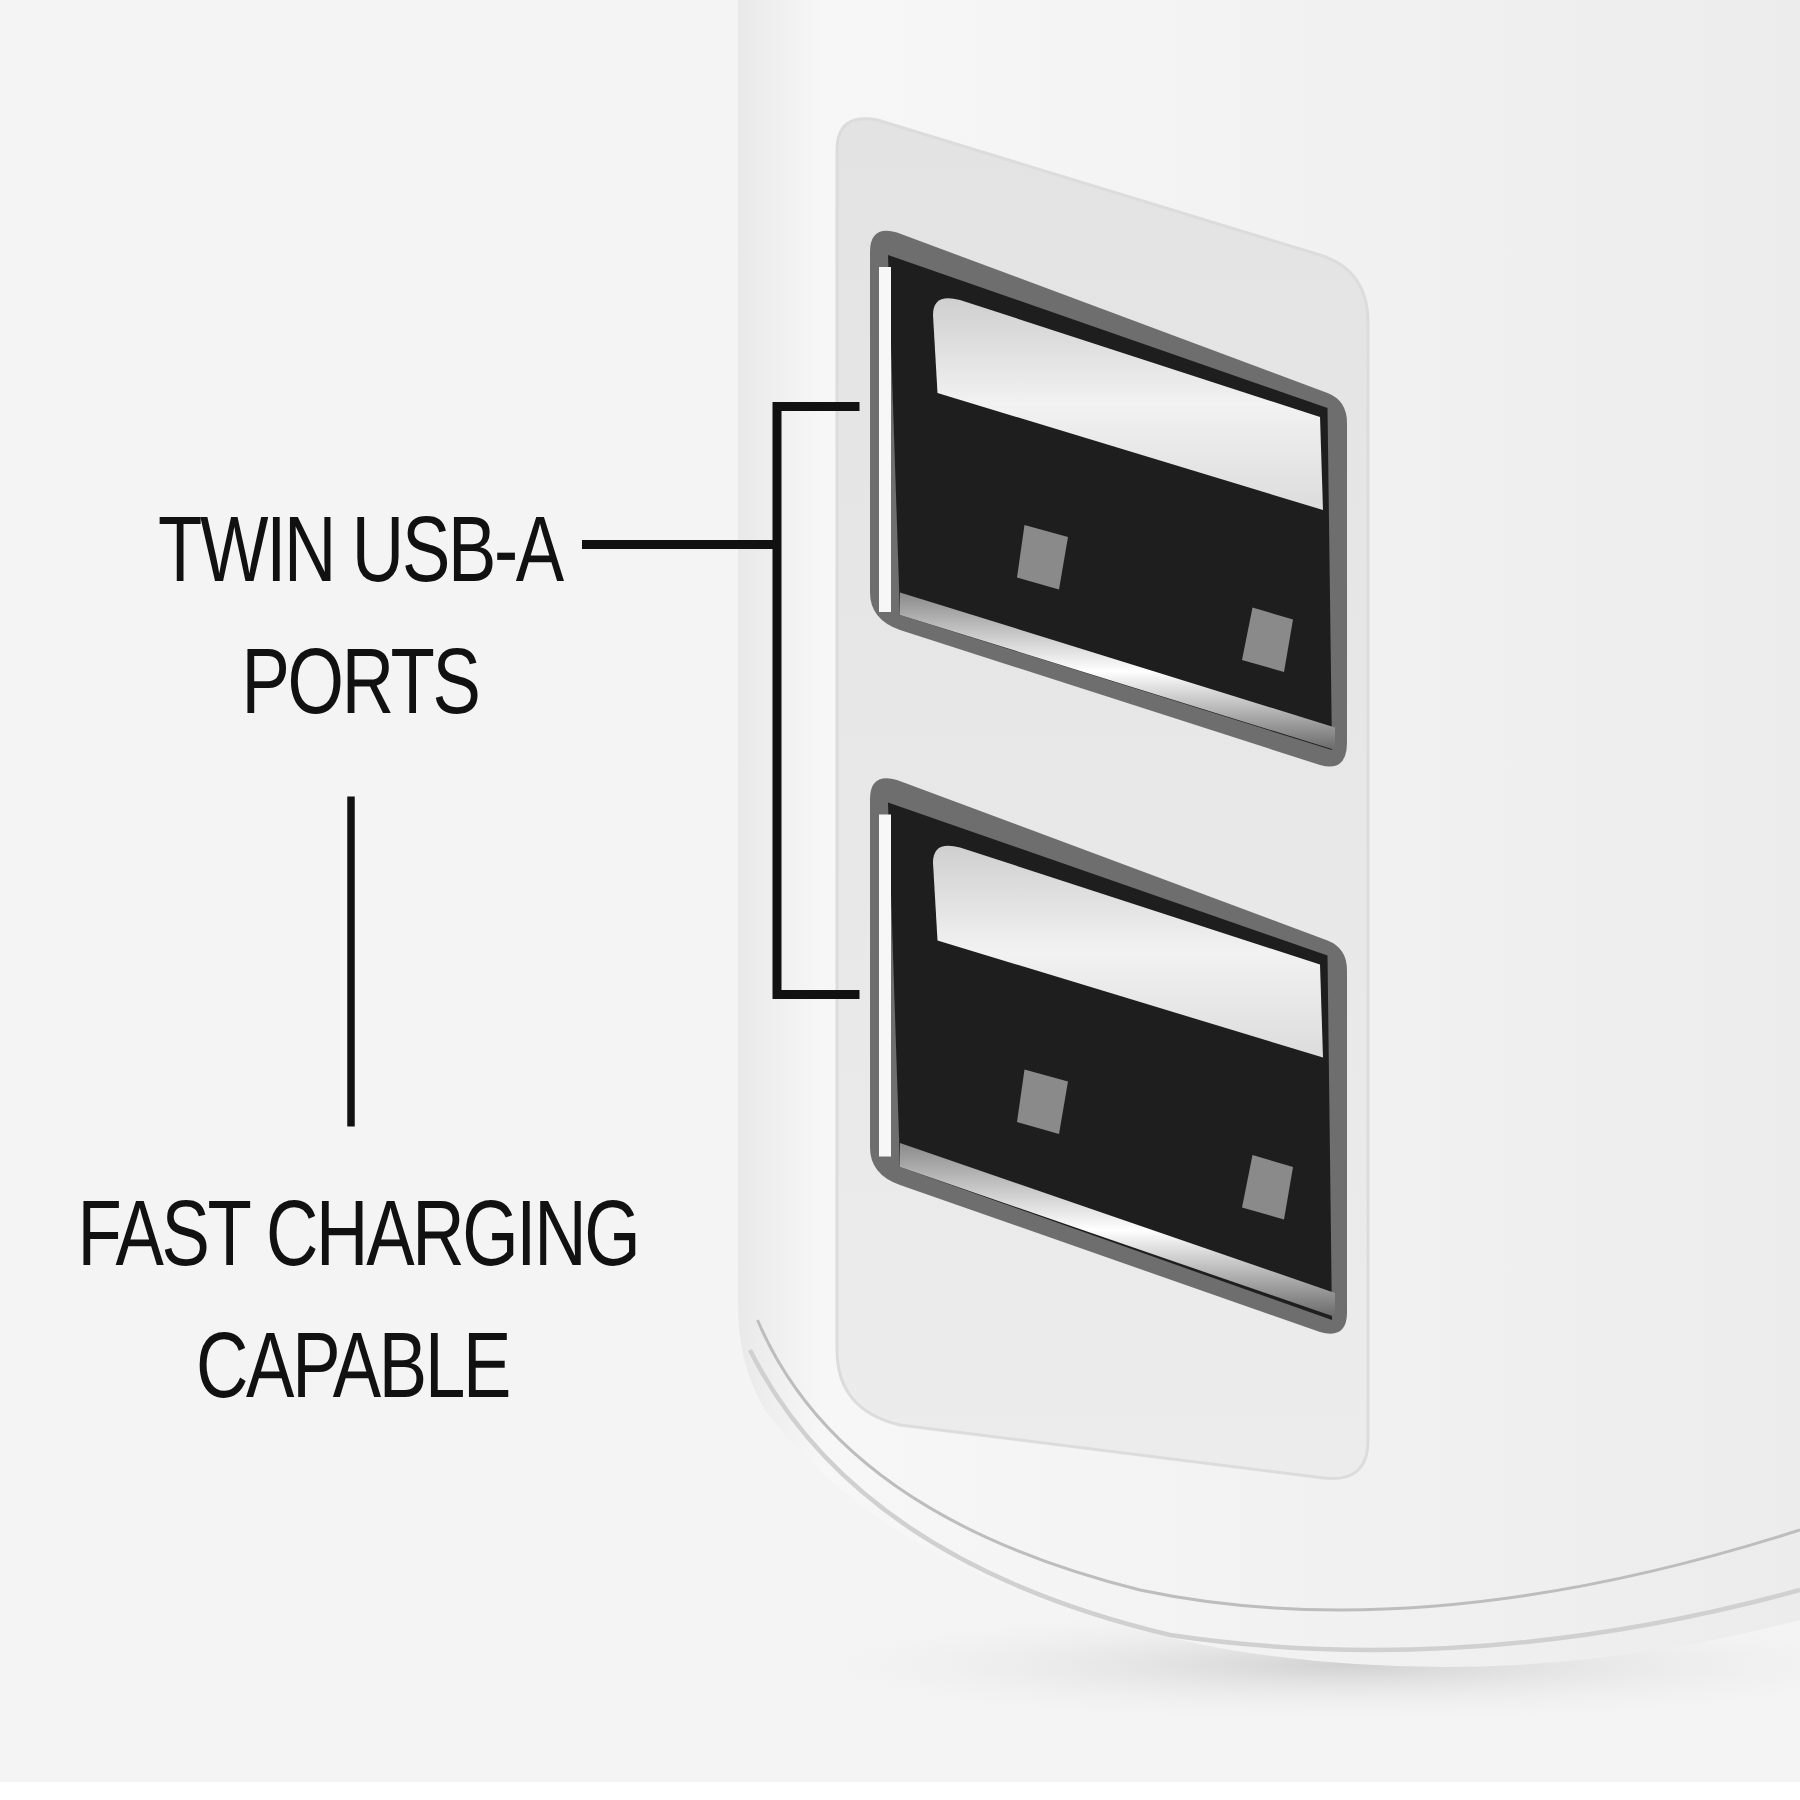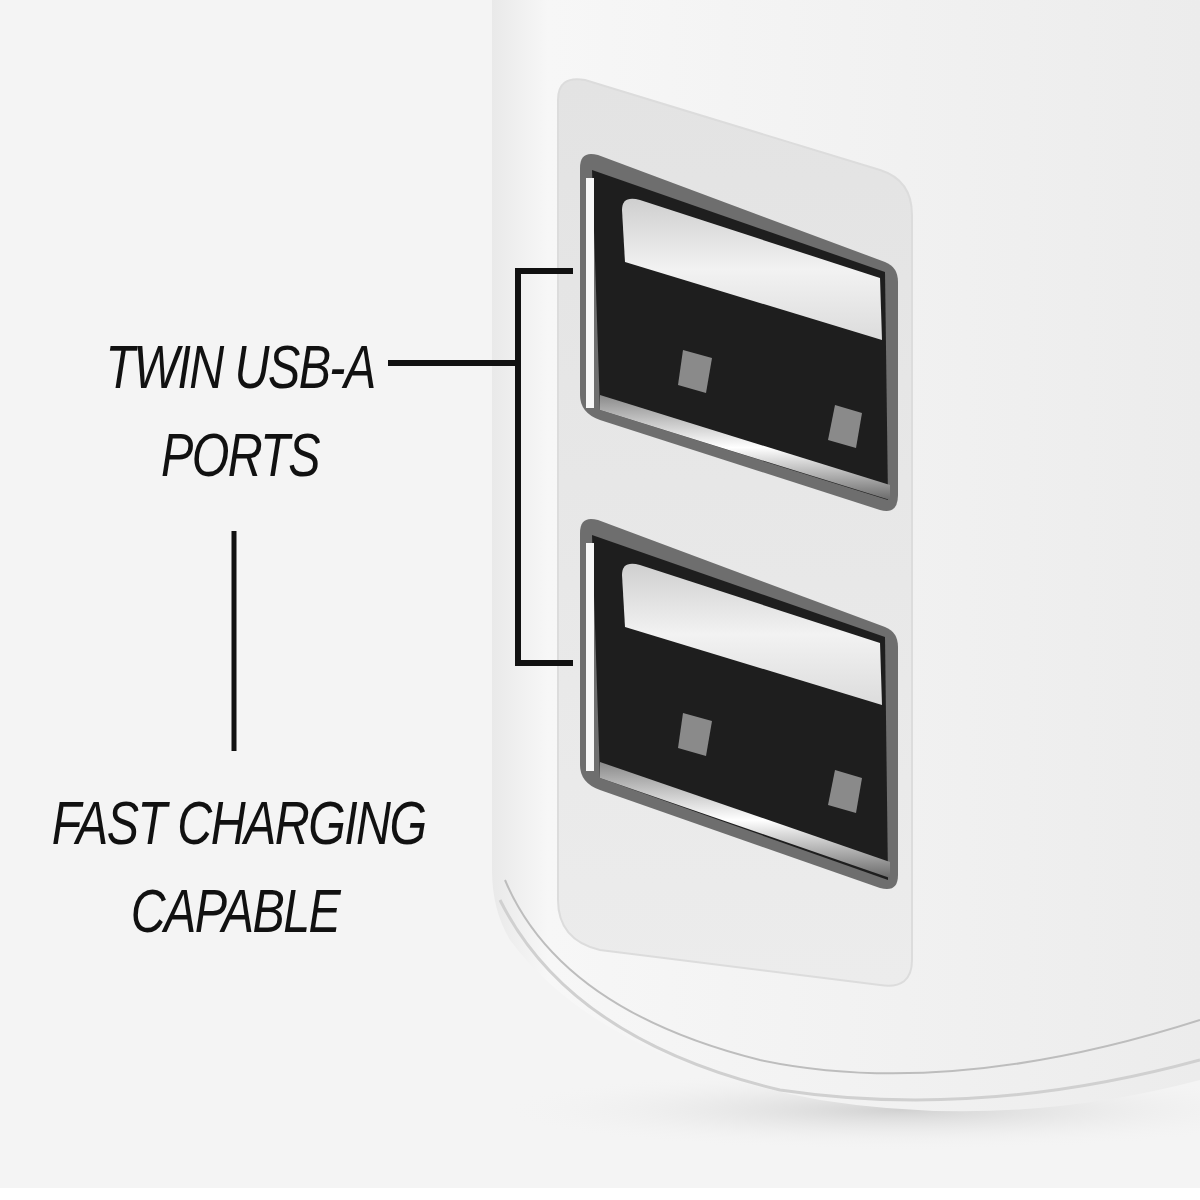--- a/index.html
+++ b/index.html
@@ -1,21 +1,21 @@
 <!DOCTYPE html>
 <html><head>
   <meta charset="utf-8">
   <style>
     html, body { margin: 0; padding: 0; }
     body {
       width: 1200px; height: 1200px; overflow: hidden; position: relative;
       background: #f4f4f4;
       font-family: "Liberation Sans", sans-serif;
     }
-    .scene { position: absolute; inset: 0; font-style: italic; }
+    .scene { position: absolute; inset: 0; }
     svg.product { position: absolute; left: 0; top: 0; }
     .label {
       position: absolute;
       color: #111;
       font-family: "Liberation Sans", sans-serif;
       font-weight: 400;
       text-align: center;
       letter-spacing: -2px;
       transform: scaleX(0.78);
       transform-origin: center;

